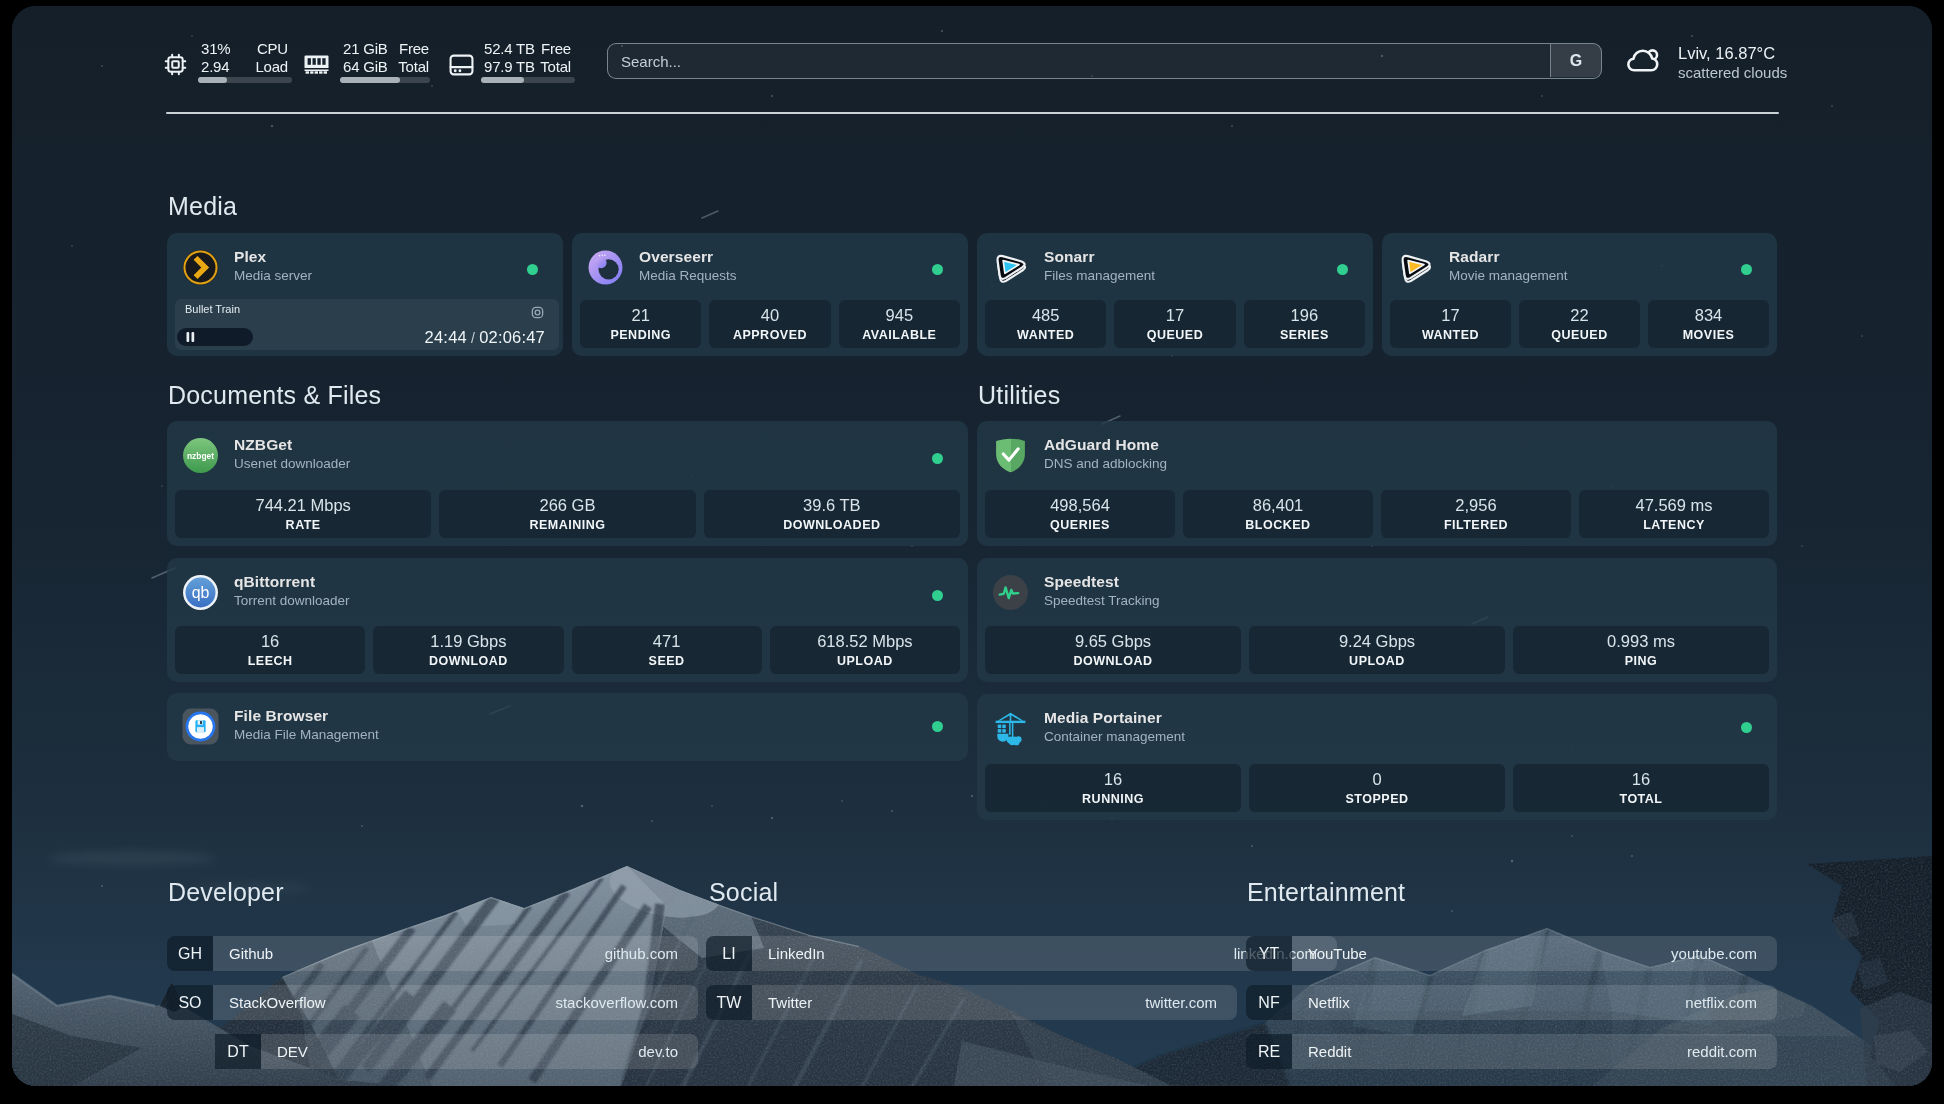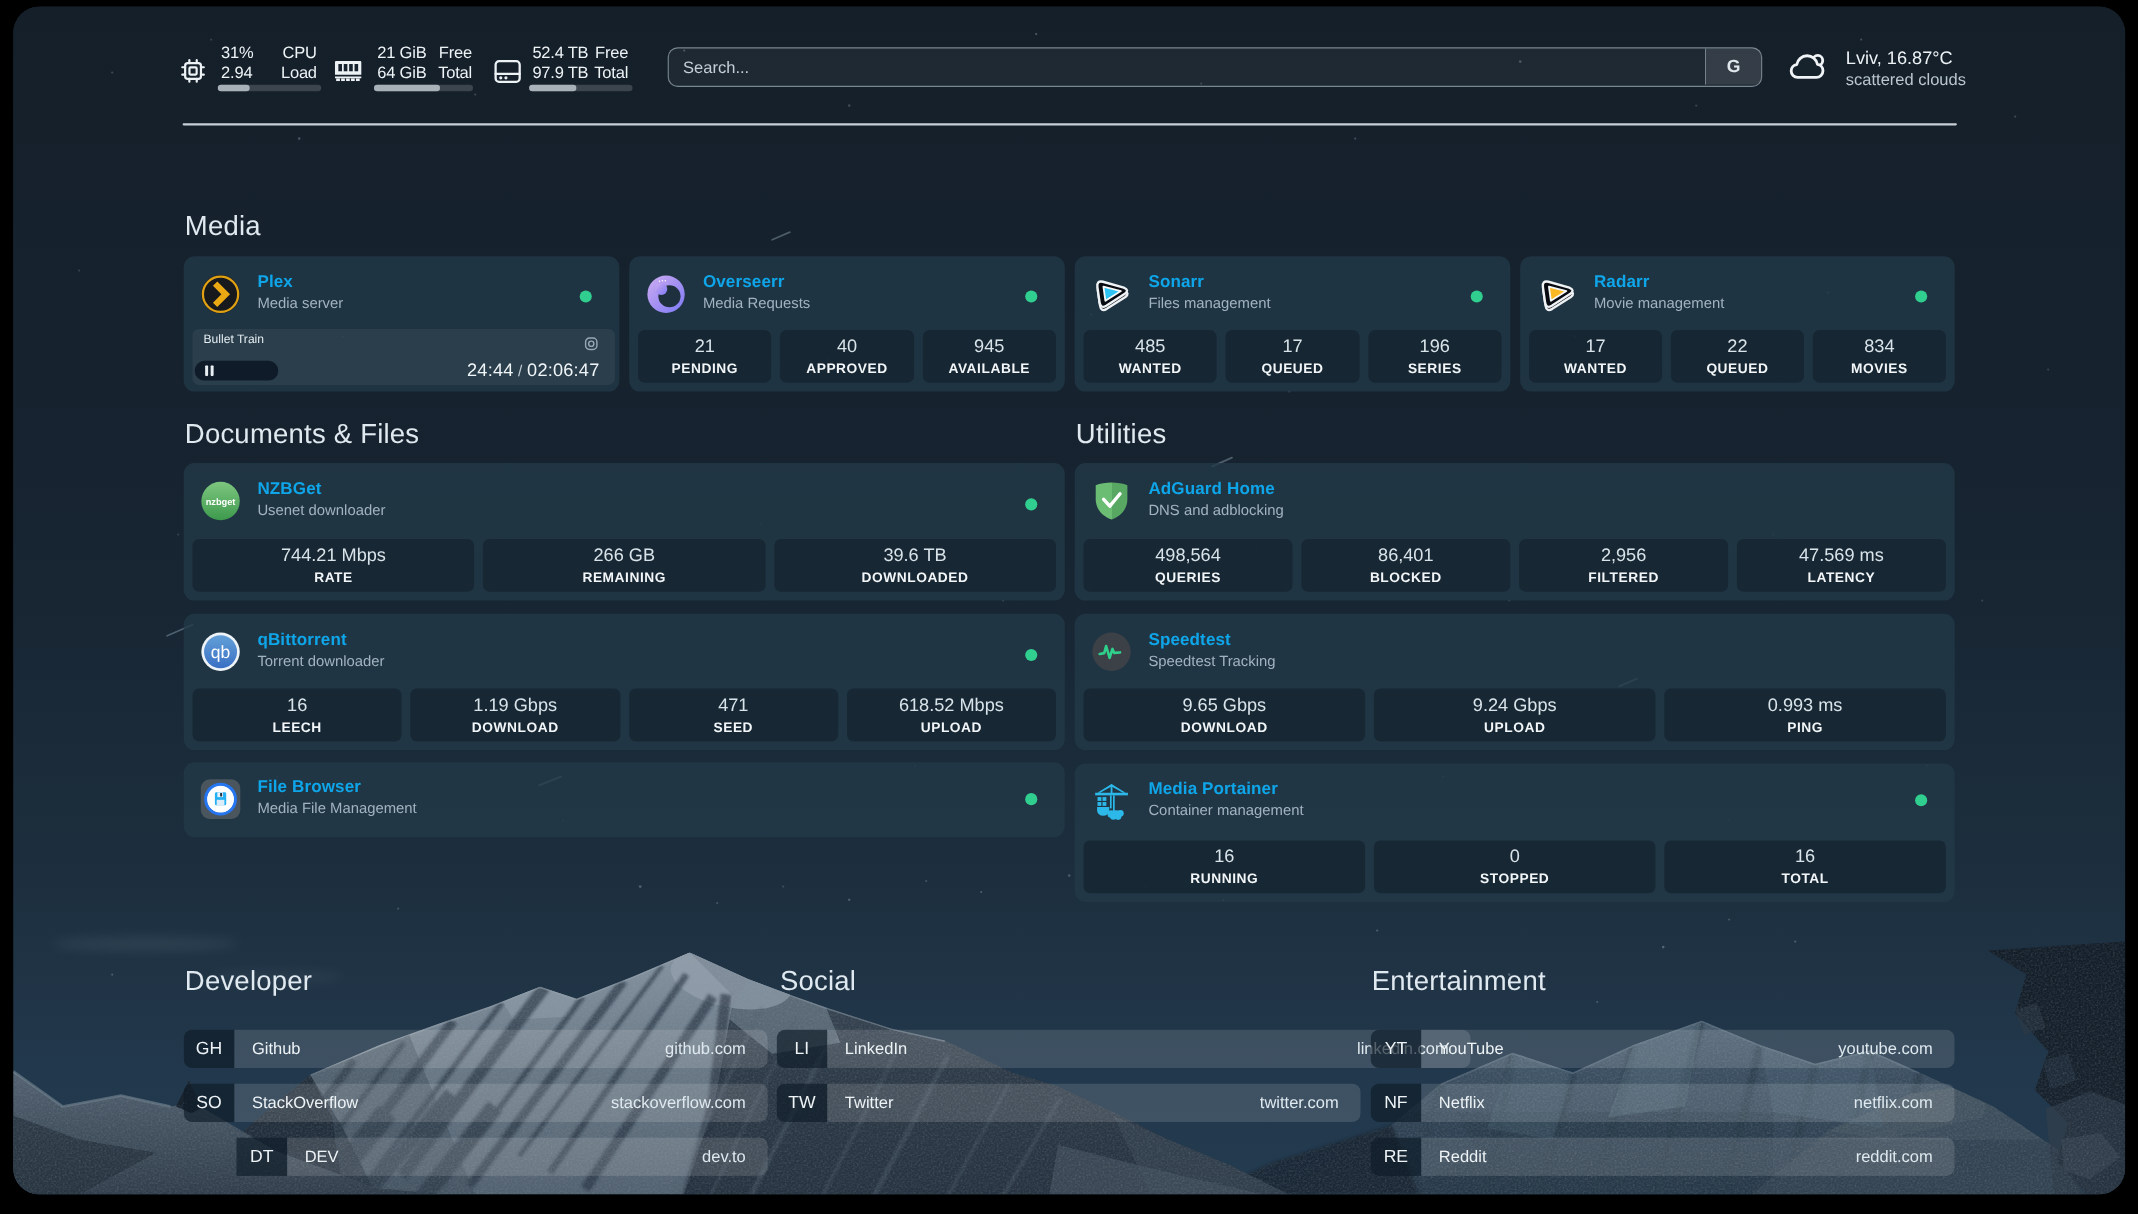--- a/index.html
+++ b/index.html
@@ -16,21 +16,21 @@
   .search .ph{position:absolute;left:13px;top:9px;font-size:15px;color:#c3cfd8;}
   .gbtn{position:absolute;right:0;top:0;width:51px;height:33px;background:rgba(255,255,255,0.10);border-left:1px solid rgba(195,212,222,0.45);border-radius:0 7px 7px 0;text-align:center;line-height:33px;font-size:16px;font-weight:700;color:#dfe7ec;}
   .wtxt1{position:absolute;left:1666px;top:38px;font-size:16.5px;color:#edf2f5;}
   .wtxt2{position:absolute;left:1666px;top:58px;font-size:15px;color:#bac7d1;}
   .divider{position:absolute;left:154px;top:106px;width:1613px;height:2px;background:rgba(233,240,244,0.85);border-radius:1px;}
   
   .h2{position:absolute;font-size:25px;color:#dfe9ef;letter-spacing:0.2px;}
   
   .card{position:absolute;background:rgba(35,58,72,0.78);border-radius:10px;}
   .ic{position:absolute;left:15px;top:16px;width:37px;height:37px;}
-  .tt{position:absolute;left:67px;top:15px;font-size:15.5px;font-weight:700;color:#0ea5e9;letter-spacing:0.1px;}
+  .tt{position:absolute;left:67px;top:15px;font-size:15.5px;font-weight:700;color:#e5e5e5;letter-spacing:0.1px;}
   .st{position:absolute;left:67px;top:35px;font-size:13.5px;color:#a2b3c0;}
   .dot{position:absolute;width:11px;height:11px;border-radius:50%;background:#30cf90;}
   .stats{position:absolute;left:8px;right:8px;bottom:8px;height:48px;display:flex;gap:8px;}
   .sb{flex:1;background:rgba(13,26,36,0.5);border-radius:6px;text-align:center;overflow:hidden;}
   .sv{font-size:16.5px;line-height:17px;margin-top:7px;color:#d9e3ea;}
   .sl{font-size:12.5px;line-height:14px;font-weight:700;margin-top:4px;color:#f2f6f8;letter-spacing:0.5px;}
   
   .bm{position:absolute;height:35px;border-radius:8px;overflow:hidden;display:flex;margin-top:17px;}
   .bm .ab{width:46px;background:rgba(14,27,39,0.66);color:#eef3f6;font-size:16px;text-align:center;line-height:35px;flex:none;}
   .bm .bb{flex:1;background:rgba(255,255,255,0.13);position:relative;}

